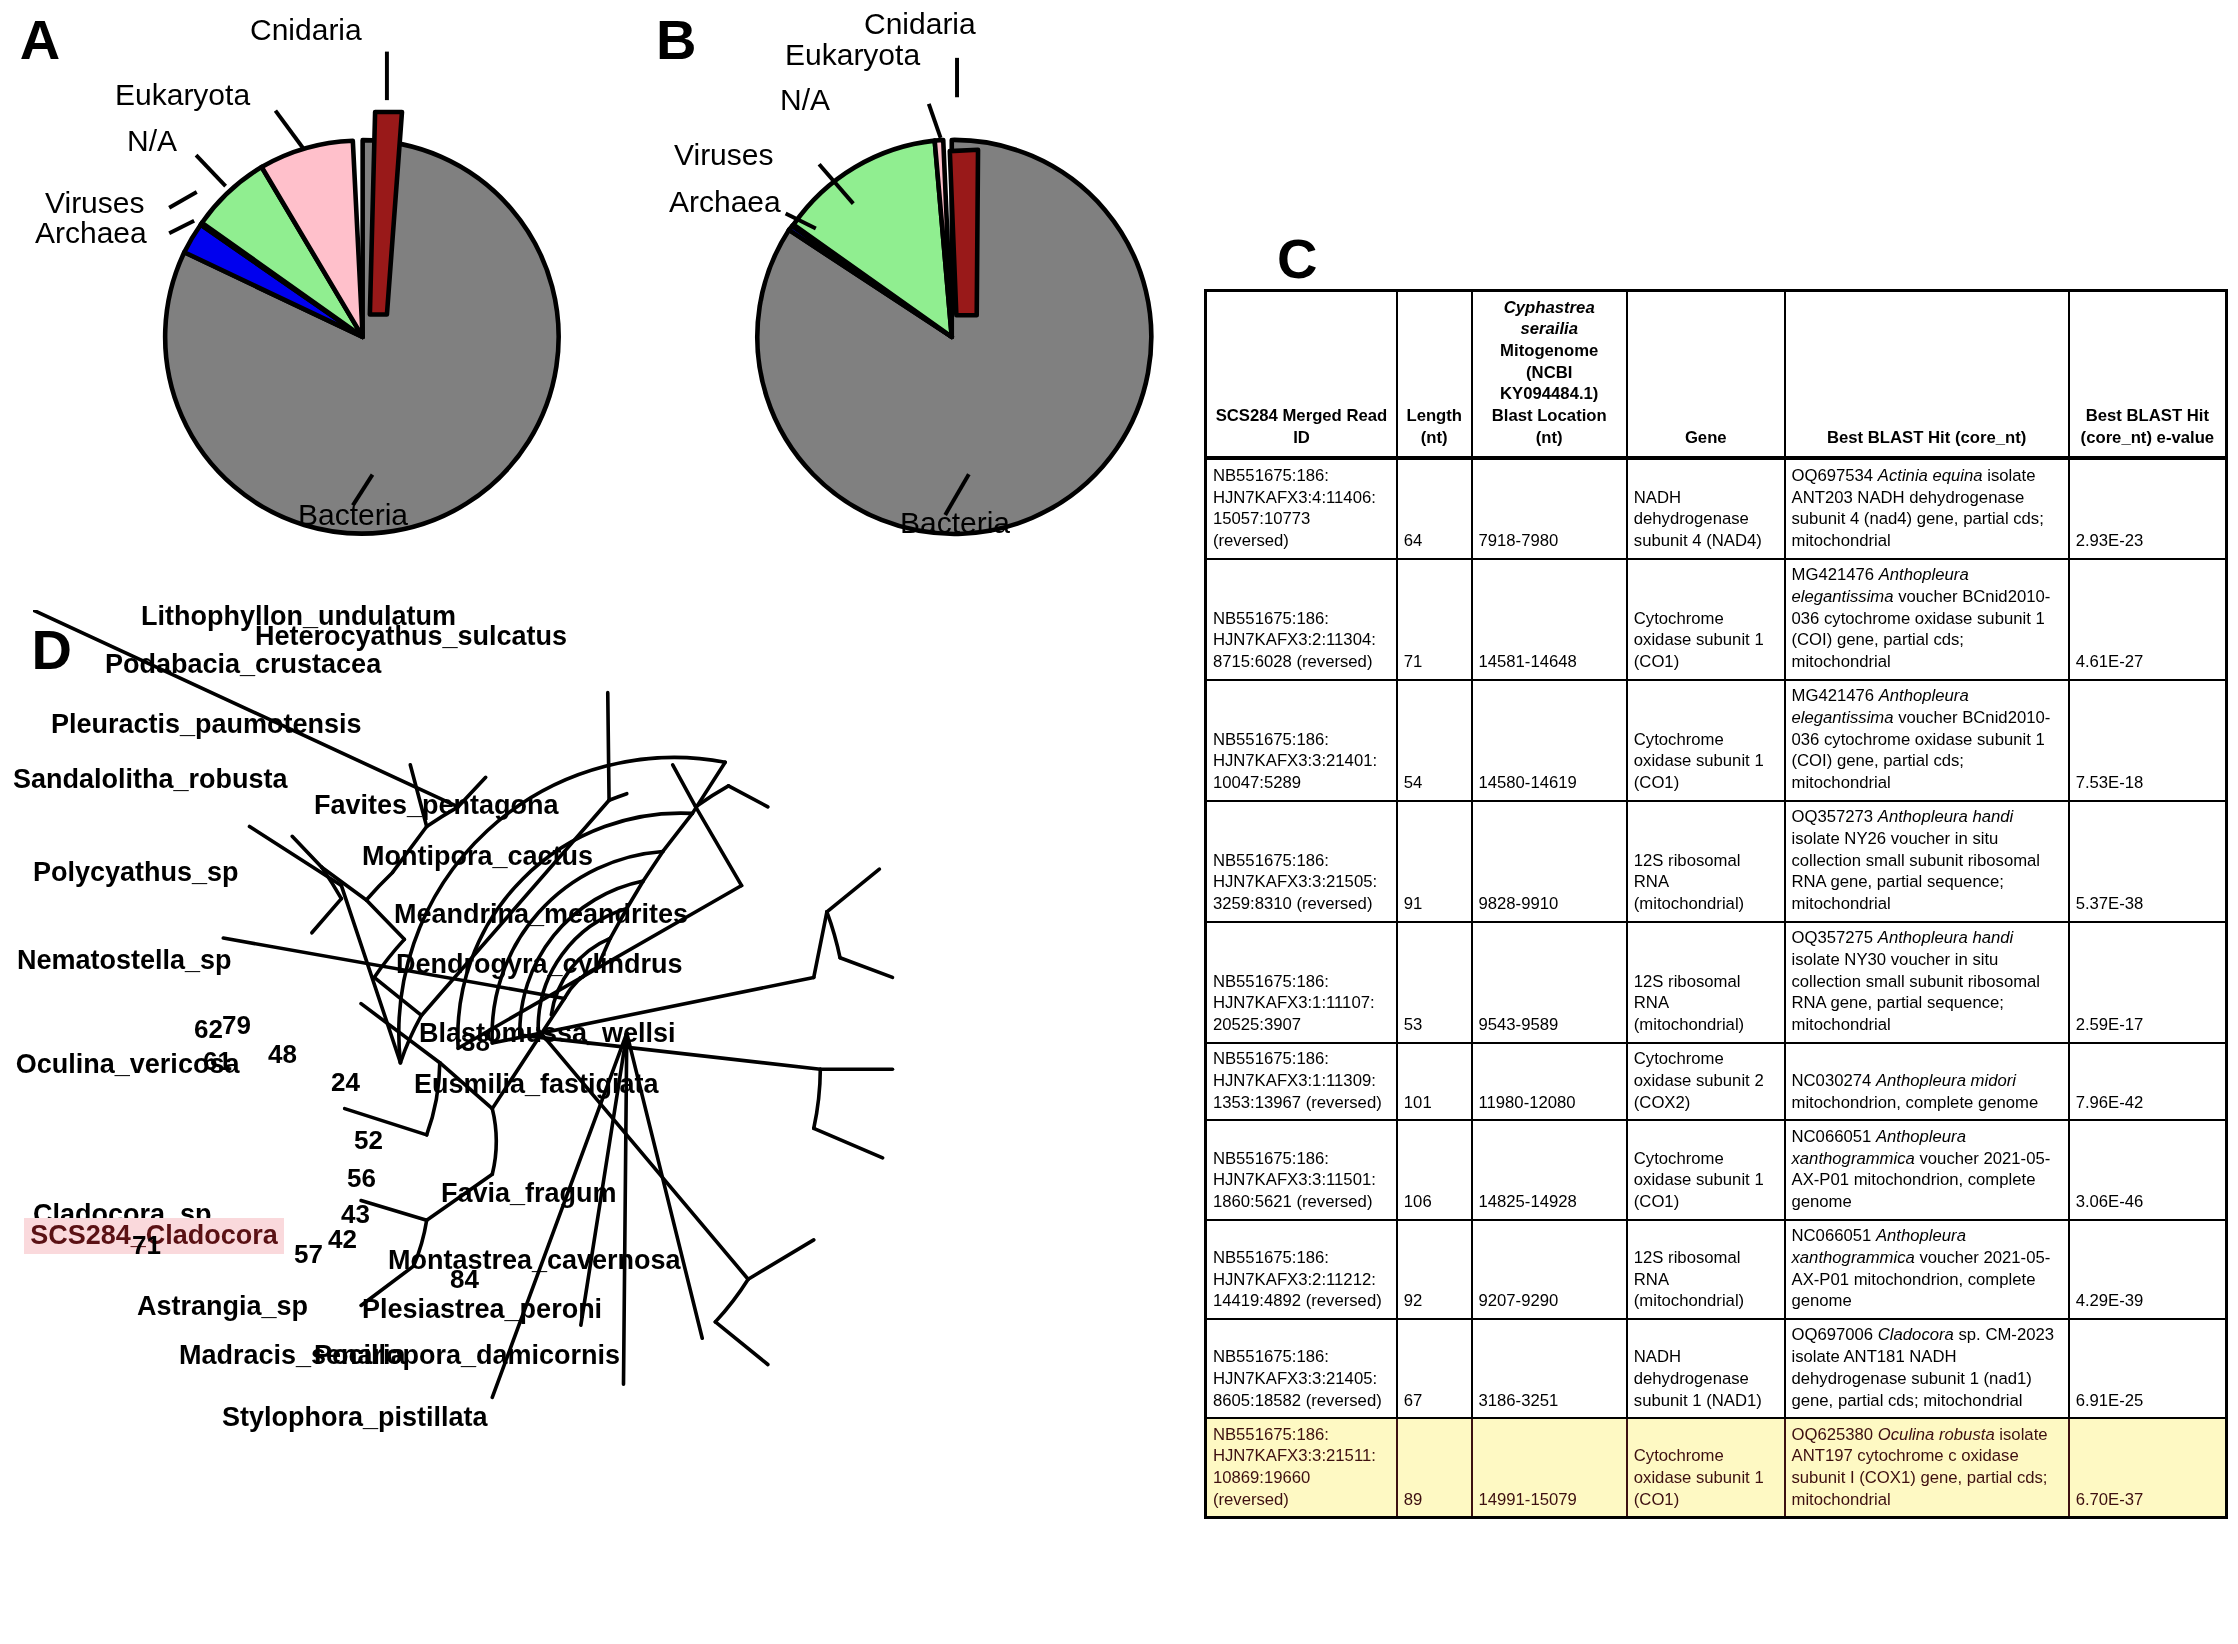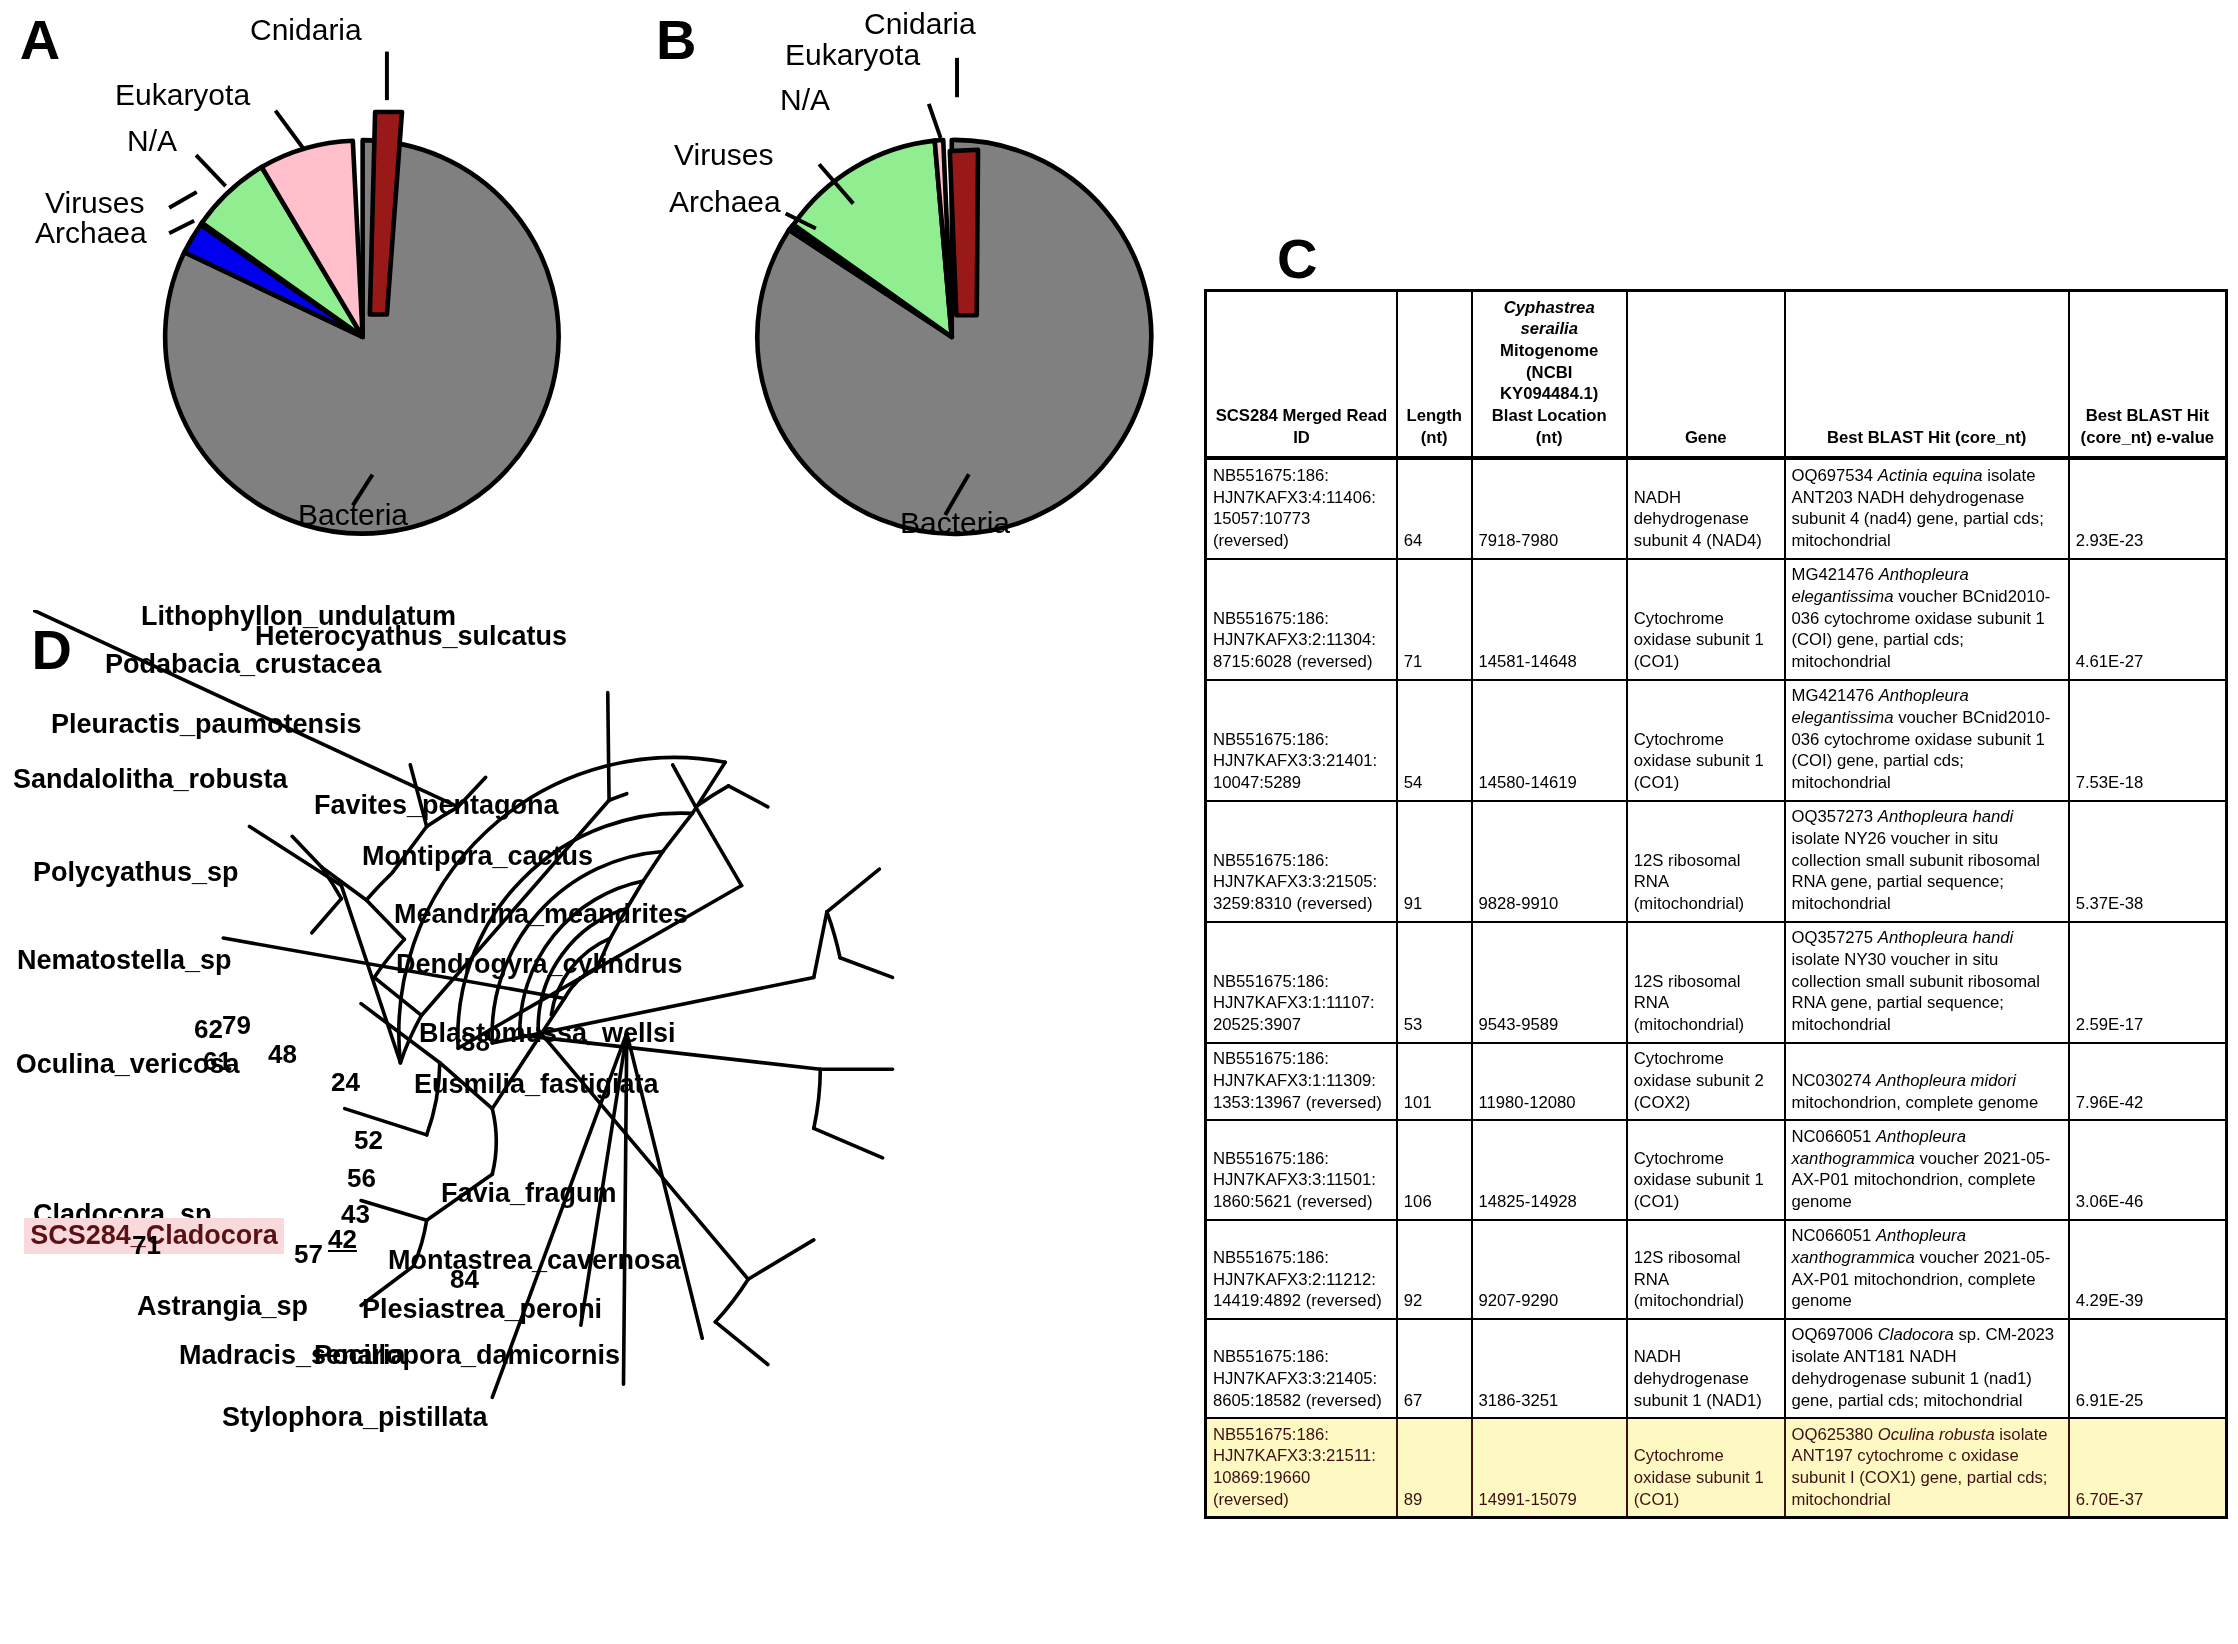--- a/index.html
+++ b/index.html
@@ -222,21 +222,21 @@
 
   
   <div class="boot" style="left:194px;top:406px;">62</div>
   <div class="boot" style="left:222px;top:402px;">79</div>
   <div class="boot" style="left:203px;top:438px;">61</div>
   <div class="boot" style="left:268px;top:431px;">48</div>
   <div class="boot" style="left:331px;top:459px;">24</div>
   <div class="boot" style="left:354px;top:517px;">52</div>
   <div class="boot" style="left:347px;top:555px;">56</div>
   <div class="boot" style="left:341px;top:591px;">43</div>
-  <div class="boot" style="left:328px;top:616px;text-decoration:underline;">42</div>
+  <div class="boot" style="left:328px;top:616px;">42</div>
   <div class="boot" style="left:294px;top:631px;">57</div>
   <div class="boot" style="left:461px;top:419px;">38</div>
   <div class="boot" style="left:132px;top:622px;">71</div>
   <div class="boot" style="left:450px;top:656px;">84</div>
 </div>
 
 <div class="panel-letter" style="left:1277px;top:231px;">C</div>
 
 <div class="tbl-wrap">
   <table class="blast">

